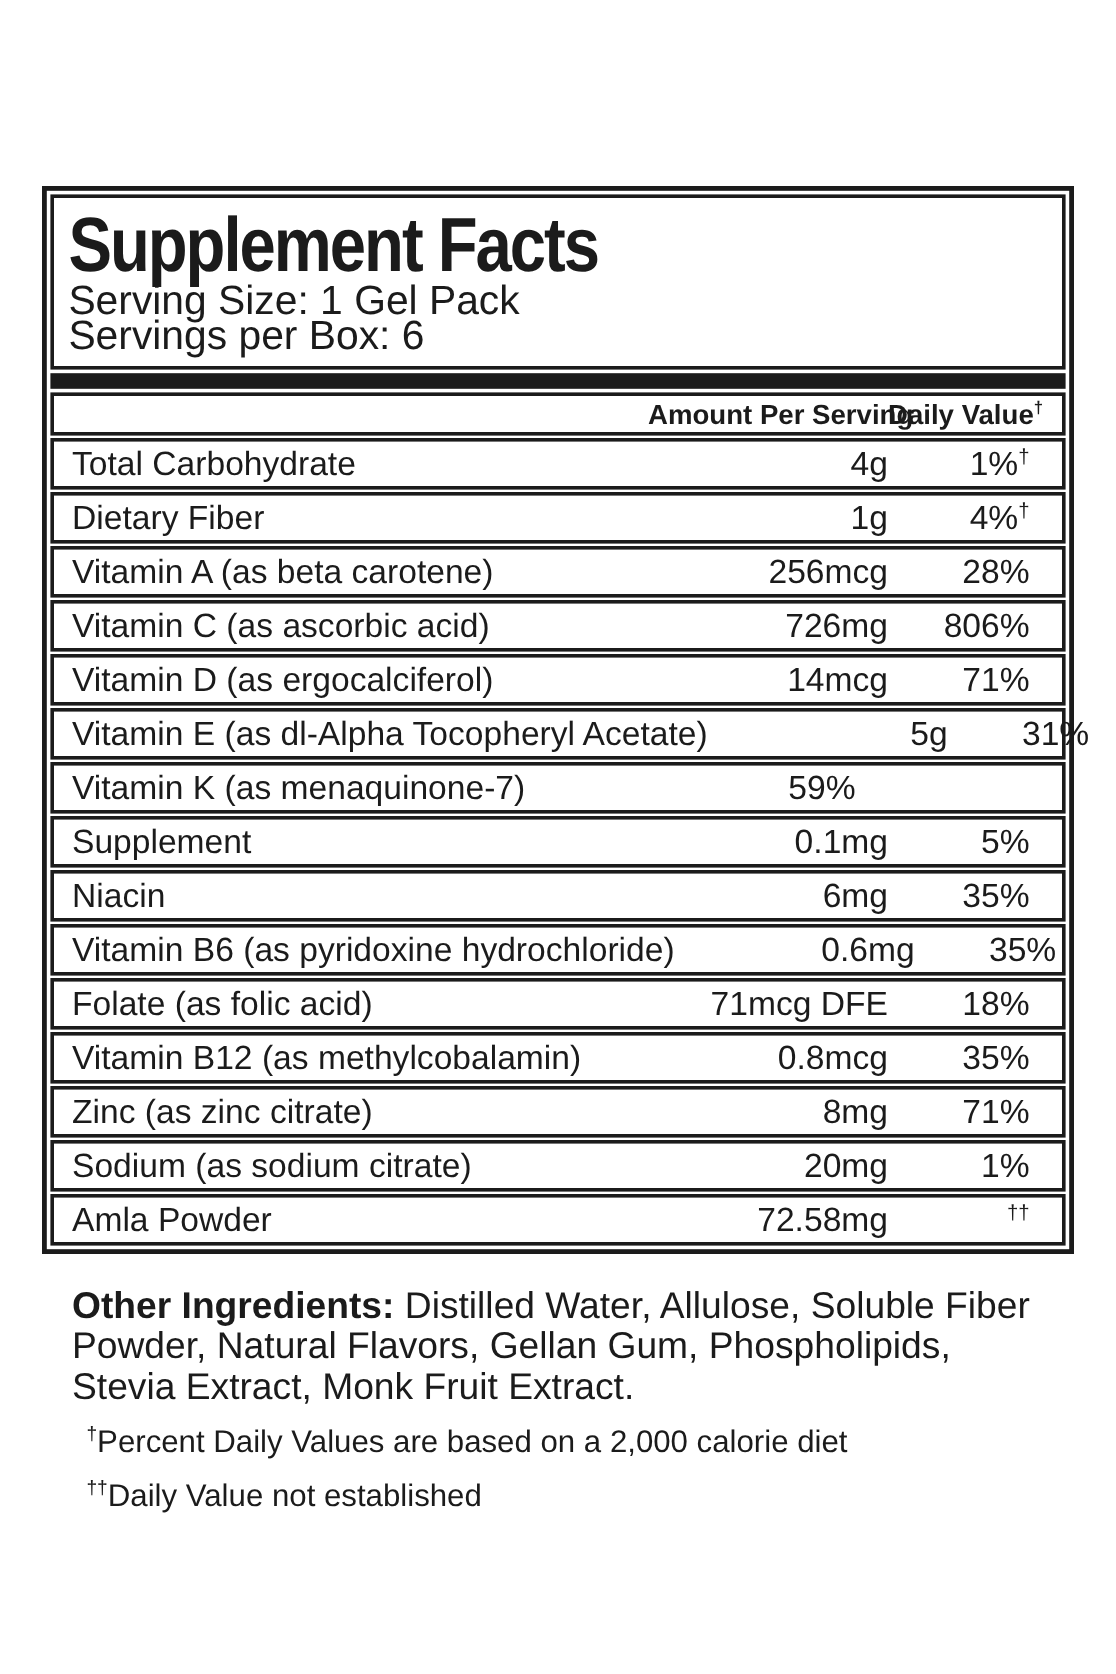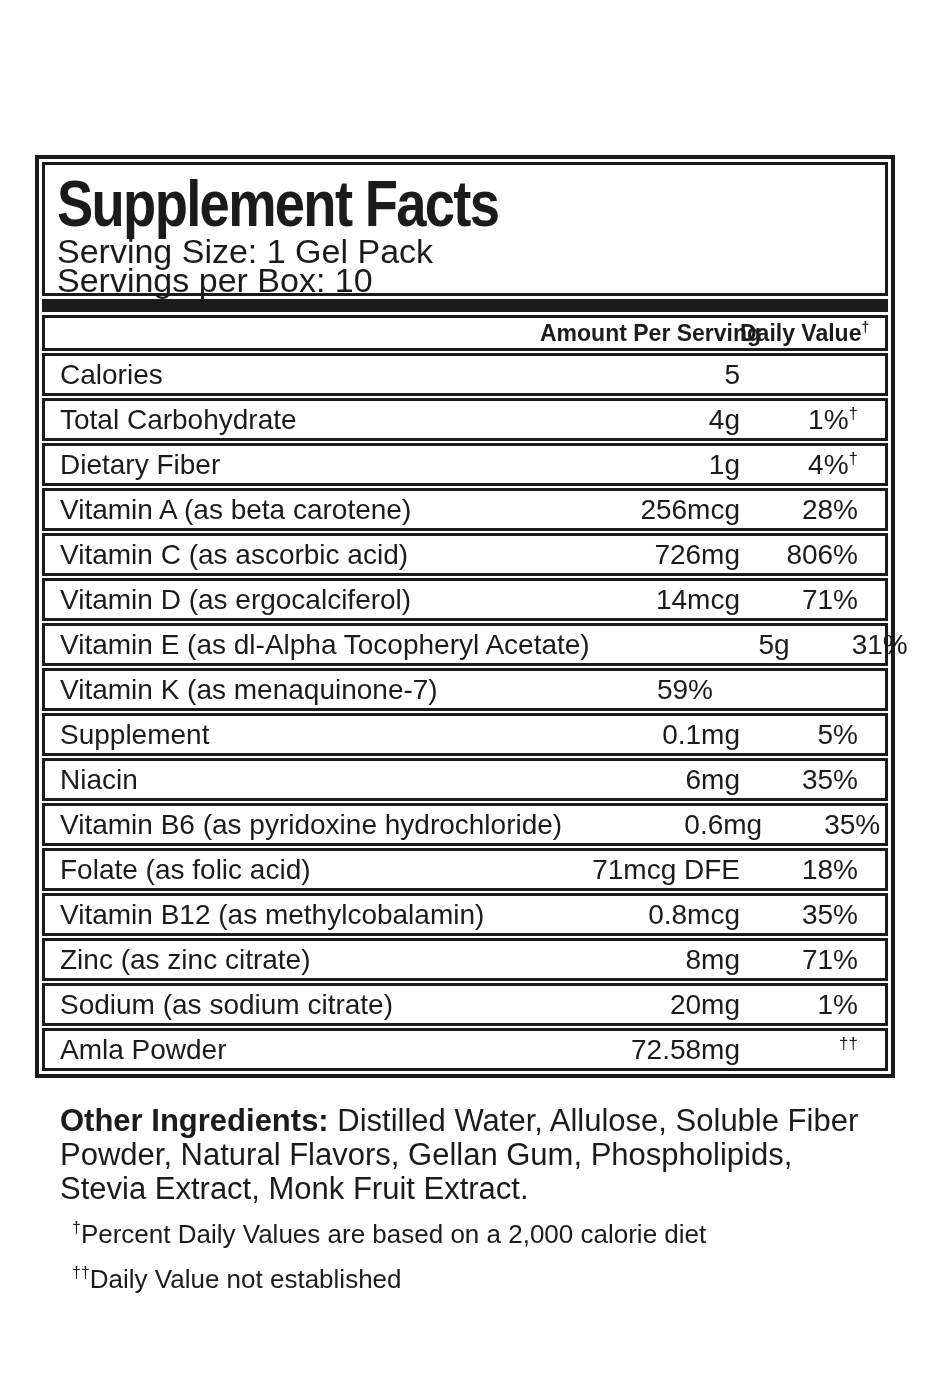--- a/index.html
+++ b/index.html
@@ -5,21 +5,21 @@
   html,body{margin:0;padding:0;}
   body{
     width:930px;height:1395px;
     background:#ffffff;
     font-family:"Liberation Sans","DejaVu Sans",sans-serif;
     color:#1b1b1b;
     position:relative;
   }
   .label{position:absolute;left:35px;top:155px;width:860px;box-sizing:border-box;}
   .outer{border:4px solid #1b1b1b;padding:3px;box-sizing:border-box;background:#fff;}
-  .title-box{border:3px solid #1b1b1b;padding:8px 12px 0 12px;}
+  .title-box{border:3px solid #1b1b1b;padding:8px 12px 12px 12px;}
   .title{
     font-weight:bold;font-size:64px;line-height:62px;letter-spacing:-2px;
     transform:scaleX(0.85);transform-origin:left center;white-space:nowrap;
   }
   .serving{font-size:34px;line-height:26px;margin-top:3px;}
   .thick-bar{height:13px;background:#1b1b1b;margin:3px 0;}
   .grid3{display:grid;grid-template-columns:1fr 200px 145px;align-items:center;}
   .header-row{border:3px solid #1b1b1b;height:30px;font-weight:bold;font-size:23px;}
   .row{border:3px solid #1b1b1b;margin-top:2px;height:37px;font-size:28px;}
   .cell-name{padding-left:15px;white-space:nowrap;}
@@ -36,37 +36,32 @@
 </style>
 </head>
 <body>
 
 <div class="label">
   <div class="outer">
 
     <div class="title-box">
       <div class="title">Supplement Facts</div>
       <div class="serving">Serving Size: 1 Gel Pack</div>
-      <div class="serving">Servings per Box: 10</div>
+      <div class="serving">Servings per Box: 6</div>
     </div>
 
     <div class="thick-bar"></div>
 
     <div class="header-row grid3">
       <div class="cell-name"></div>
       <div class="cell-amount">Amount Per Serving</div>
       <div class="cell-dv hdr-dv"><span>Daily Value</span><sup>†</sup></div>
     </div>
 
     <div id="rows">
-  <div class="row grid3">
-    <div class="cell-name">Calories</div>
-    <div class="cell-amount">5</div>
-    <div class="cell-dv"><span class="dv-main"></span></div>
-  </div>
 
   <div class="row grid3">
     <div class="cell-name">Total Carbohydrate</div>
     <div class="cell-amount">4g</div>
     <div class="cell-dv"><span class="dv-main">1%</span><sup class="dv-sup">†</sup></div>
   </div>
 
   <div class="row grid3">
     <div class="cell-name">Dietary Fiber</div>
     <div class="cell-amount">1g</div>

